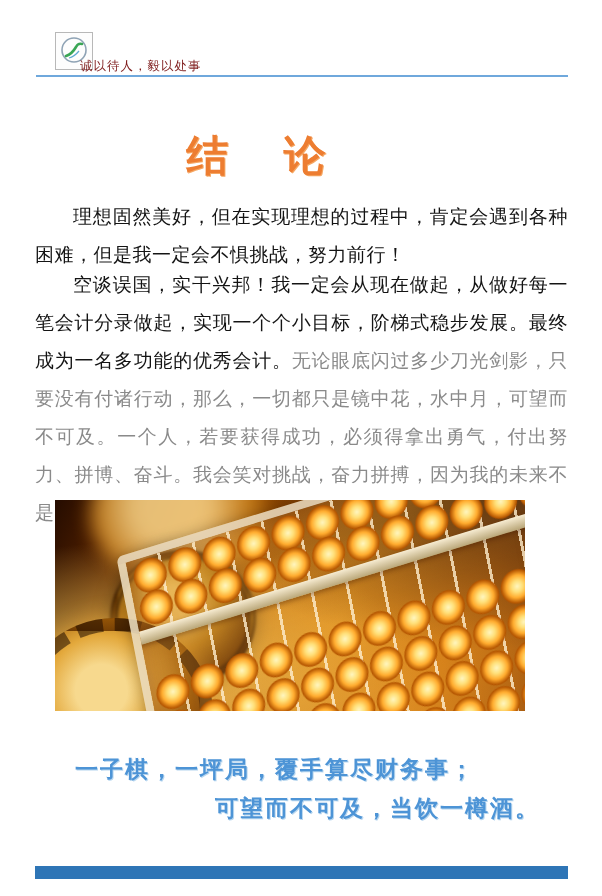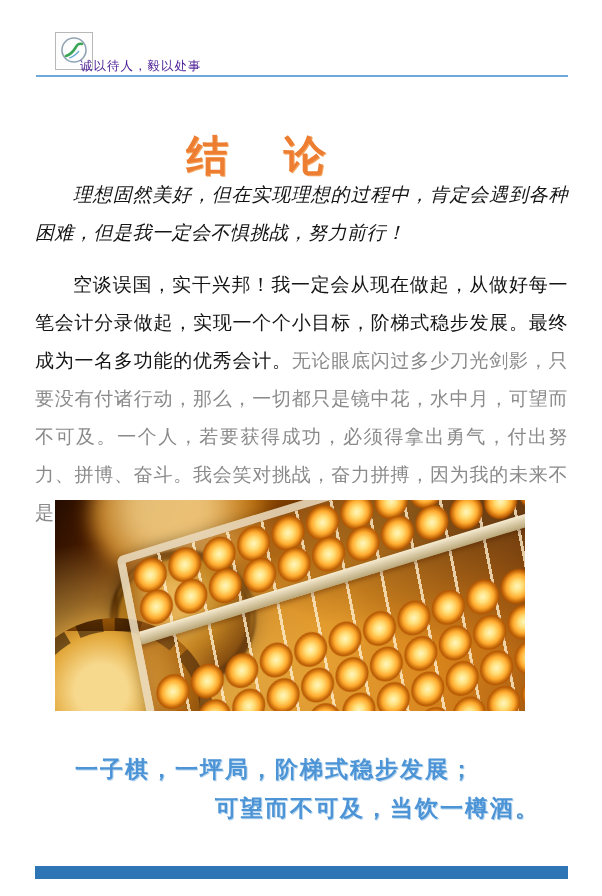--- a/index.html
+++ b/index.html
@@ -3,38 +3,38 @@
 <meta charset="utf-8">
 <style>
   html,body{margin:0;padding:0;background:#ffffff;}
   .page{
     position:relative;width:602px;height:896px;margin:0 auto;background:#ffffff;
     overflow:hidden;font-family:"Liberation Sans",sans-serif;
   }
   
   .logo{position:absolute;left:55px;top:32px;width:38px;height:38px;}
   .motto{
-    position:absolute;left:80px;top:58px;font-size:12.5px;color:#4c1d95;
+    position:absolute;left:80px;top:58px;font-size:12.5px;color:#7f1d1d;
     letter-spacing:1px;
   }
   .header-rule{
     position:absolute;left:36px;top:75px;width:532px;height:2px;background:#6fa8dc;
   }
   
   .title{
     position:absolute;left:0;top:128px;width:512px;margin:0;text-align:center;
     font-size:42px;font-weight:bold;color:#ed7d31;letter-spacing:22px;text-indent:22px;
     text-shadow:1px 1px 0 #f5a763;
   }
   
   .para{
     position:absolute;left:35px;width:533px;margin:0;font-size:19px;line-height:38px;
     color:#141414;text-align:justify;text-indent:2em;letter-spacing:0.5px;
   }
-  .p1{top:176px;font-style:italic;}
+  .p1{top:198px;}
   .p2{top:266px;}
   .gray{color:#8a8a8a;}
   
   .photo{
     position:absolute;left:55px;top:500px;width:470px;height:211px;overflow:hidden;
     background:
       radial-gradient(ellipse at 95% 0%, rgba(35,8,0,.9), rgba(35,8,0,0) 50%),
       radial-gradient(ellipse at 18% 88%, rgba(255,215,100,.95), rgba(255,160,30,0) 55%),
       radial-gradient(ellipse at 72% 105%, rgba(255,175,45,.85), rgba(200,90,0,0) 60%),
       linear-gradient(115deg,#250c00 0%,#5c2500 16%,#a35000 38%,#e08a12 60%,#c96a05 82%,#7a3400 100%);
@@ -124,19 +124,19 @@
       <div class="bead-row br2"></div>
       <div class="beam"></div>
       <div class="bead-row br3"></div>
       <div class="bead-row br4"></div>
       <div class="bead-row br5"></div>
       <div class="bead-row br6"></div>
     </div>
   </div>
 
   <div class="poem">
-    <div class="poem-l1">一子棋，一坪局，阶梯式稳步发展；</div>
+    <div class="poem-l1">一子棋，一坪局，覆手算尽财务事；</div>
     <div class="poem-l2">可望而不可及，当饮一樽酒。</div>
   </div>
 
   <div class="footer-bar"></div>
 
 </div>
 
 </body></html>

